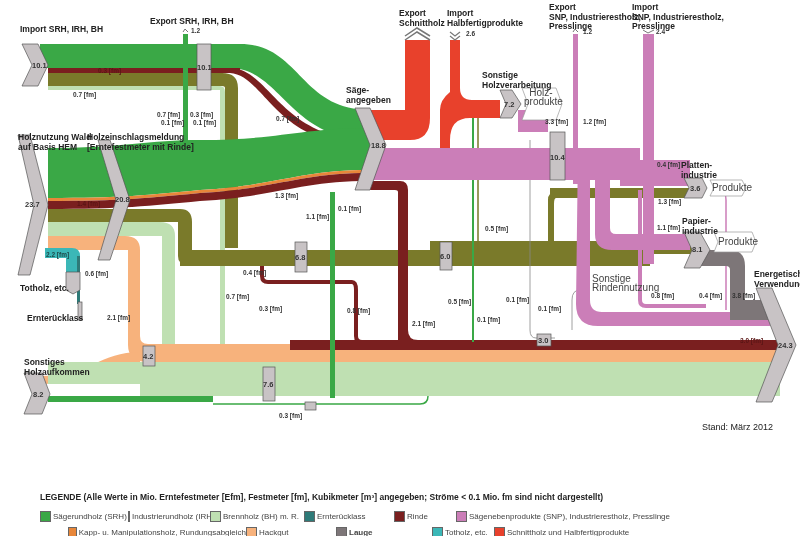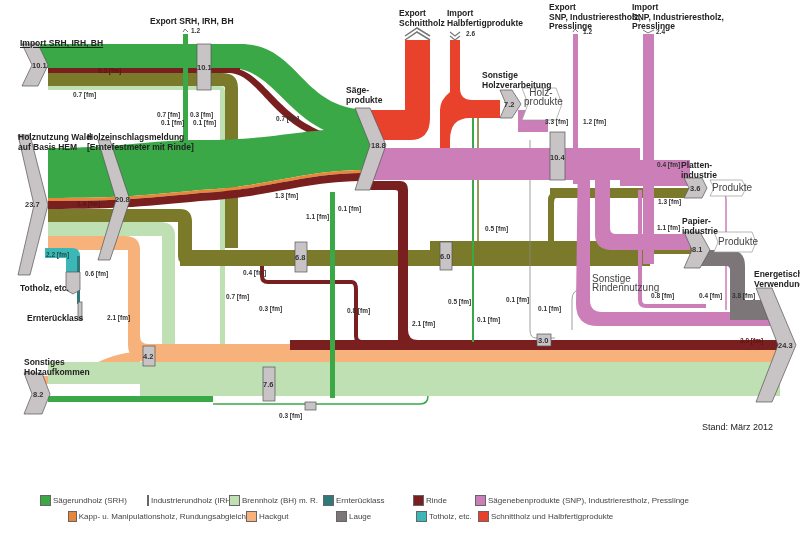--- a/index.html
+++ b/index.html
@@ -128,33 +128,33 @@
     <polygon points="714,232 752,232 756,242 752,252 714,252 718,242" fill="#fff" stroke="#999" stroke-width="0.7"></polygon>
 
     <path d="M405,40 L417,32 L430,40 M405,36 L417,28 L430,36" fill="none" stroke="#777" stroke-width="1.5"></path>
     <path d="M450,32 L455,36 L460,32 M450,36 L455,40 L460,36" fill="none" stroke="#777" stroke-width="1.2"></path>
     <path d="M183,32 L185,29 L188,32" fill="none" stroke="#777" stroke-width="1"></path>
     <path d="M573,32 L575,29 L578,32" fill="none" stroke="#777" stroke-width="1"></path>
     <path d="M643,30 L648,33 L654,30" fill="none" stroke="#777" stroke-width="1"></path>
   </g>
 </svg>
 
-<div class="lbl" style="left:20px;top:39px;text-decoration:underline;">Import SRH, IRH, BH</div>
+<div class="lbl" style="left:20px;top:25px;">Import SRH, IRH, BH</div>
 <div class="lbl" style="left:150px;top:9px;margin-top:8px;">Export SRH, IRH, BH</div>
 <div class="fm" style="left:191px;top:27px;">1.2</div>
 <div class="lbl" style="left:18px;top:133px;">Holznutzung Wald
 auf Basis HEM</div>
 <div class="lbl" style="left:87px;top:133px;">Holzeinschlagsmeldung
 [Erntefestmeter mit Rinde]</div>
 <div class="lbl" style="left:20px;top:284px;">Totholz, etc.</div>
 <div class="lbl" style="left:27px;top:314px;">Ernterücklass</div>
 <div class="lbl" style="left:24px;top:358px;">Sonstiges
 Holzaufkommen</div>
 <div class="lbl" style="left:346px;top:86px;">Säge-
-produkte</div>
+angegeben</div>
 <div class="lbl" style="left:399px;top:9px;">Export
 Schnittholz</div>
 <div class="lbl" style="left:447px;top:9px;">Import
 Halbfertigprodukte</div>
 <div class="fm" style="left:466px;top:30px;">2.6</div>
 <div class="lbl" style="left:482px;top:71px;">Sonstige
 Holzverarbeitung</div>
 <div class="prod" style="left:524px;top:88px;width:34px;">Holz-
 produkte</div>
 <div class="lbl" style="left:549px;top:3px;">Export
@@ -207,22 +207,23 @@
 <div class="fm" style="left:658px;top:198px;">1.3 [fm]</div>
 <div class="fm" style="left:657px;top:224px;">1.1 [fm]</div>
 <div class="fm" style="left:651px;top:292px;">0.8 [fm]</div>
 <div class="fm" style="left:699px;top:292px;">0.4 [fm]</div>
 <div class="fm" style="left:732px;top:292px;">3.8 [fm]</div>
 <div class="fm" style="left:740px;top:337px;color:#5a1515;">3.0 [fm]</div>
 
 <div class="stand">Stand: März 2012</div>
 
 <div class="legend">
+  <div class="legend-title">LEGENDE  (Alle Werte in Mio. Erntefestmeter [Efm], Festmeter [fm], Kubikmeter [m³] angegeben; Ströme &lt; 0.1 Mio. fm sind nicht dargestellt)</div>
   <div class="legend-row">
-    <div class="legend-item" style="width:107px;">
+    <div class="legend-item" style="width:88px;">
         <span class="swatch" style="background:#3aa846"></span>
         <span>Sägerundholz (SRH)</span>
       </div>
     <div class="legend-item" style="width:82px;">
         <span class="swatch" style="background:#7a7a2a"></span>
         <span>Industrierundholz (IRH)</span>
       </div>
     <div class="legend-item" style="width:94px;">
         <span class="swatch" style="background:#bfe0b2"></span>
         <span>Brennholz (BH) m. R.</span>
@@ -242,21 +243,21 @@
   </div>
   <div class="legend-row">
     <div class="legend-item" style="width:178px;padding-left:28px;">
         <span class="swatch" style="background:#e8873a"></span>
         <span>Kapp- u. Manipulationsholz, Rundungsabgleich</span>
       </div>
     <div class="legend-item" style="width:90px;">
         <span class="swatch" style="background:#f7b27c"></span>
         <span>Hackgut</span>
       </div>
-    <div class="legend-item" style="width:80px;">
+    <div class="legend-item" style="width:96px;font-weight:bold;">
         <span class="swatch" style="background:#7d7678"></span>
         <span>Lauge</span>
       </div>
     <div class="legend-item" style="width:62px;">
         <span class="swatch" style="background:#3bb7b7"></span>
         <span>Totholz, etc.</span>
       </div>
     <div class="legend-item">
         <span class="swatch" style="background:#e8412c"></span>
         <span>Schnittholz und Halbfertigprodukte</span>

